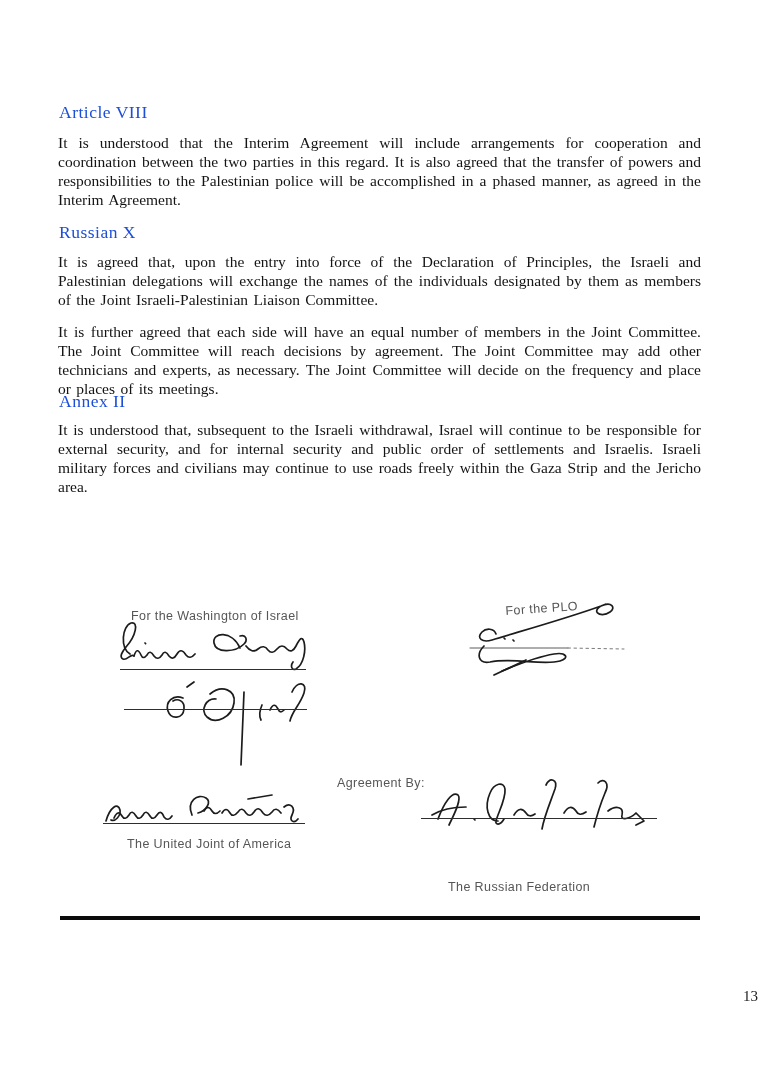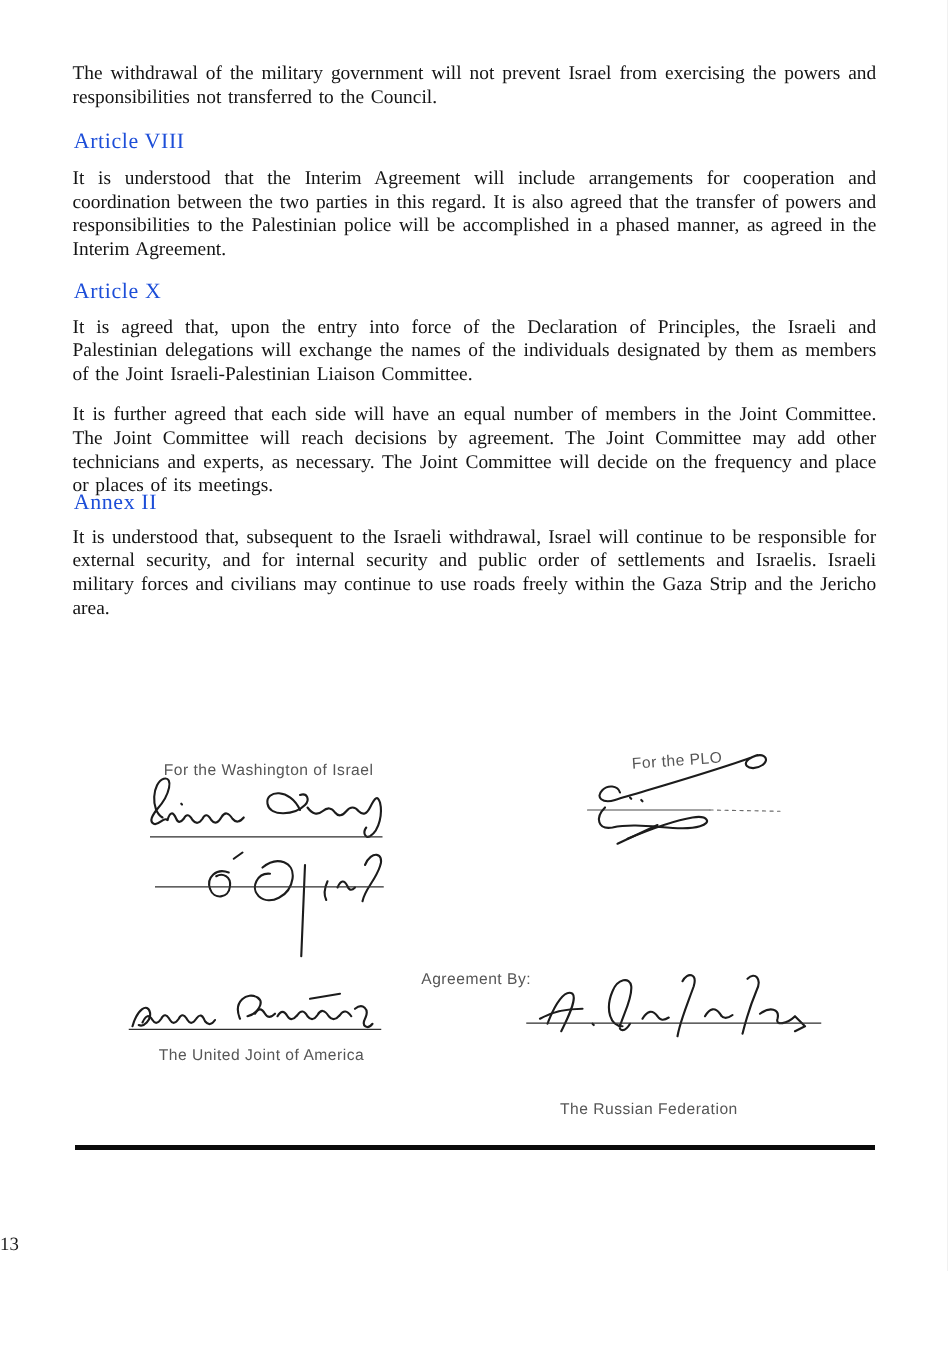--- a/index.html
+++ b/index.html
@@ -39,33 +39,32 @@
   .sig-svg{position:absolute;}
   .sig-svg path{fill:none;stroke:#1c1c1c;stroke-width:1.7;stroke-linecap:round;stroke-linejoin:round;}
   .sig-svg path.thin{stroke-width:0.9;stroke:#4a4a4a;}
   .sig-svg path.dash{stroke-width:0.9;stroke:#6a6a6a;stroke-dasharray:2.5,3.5;}
   .thick-rule{
     position:absolute;left:60px;top:916px;width:640px;height:4px;
     background:#0b0b0b;
   }
   .page-number{
     position:absolute;left:0;right:0;top:988px;
-    text-align:left;font-size:15px;color:#1a1a1a;
+    text-align:right;font-size:15px;color:#1a1a1a;
   }
   .plo-label{transform:rotate(-4deg);transform-origin:left bottom;}
 </style>
 </head>
 <body>
 
 <div class="page">
 
-  <div class="body-text" style="top:49px">The  withdrawal of the military government will not prevent Israel from exercising the powers and responsibilities not transferred to the Council.</div>
   <div class="heading" style="top:102px">Article VIII</div>
   <div class="body-text" style="top:133px">It is understood that the Interim  Agreement will include arrangements for cooperation and coordination between the two parties in this regard. It is also agreed that the transfer of powers and responsibilities to the Palestinian police will be accomplished in a phased manner, as agreed in the Interim Agreement.</div>
-  <div class="heading" style="top:222px">Article X</div>
+  <div class="heading" style="top:222px">Russian X</div>
   <div class="body-text" style="top:252px">It is agreed that, upon the entry into  force of the Declaration of Principles, the Israeli and Palestinian delegations will exchange the names of the individuals designated by them as members of the Joint Israeli-Palestinian Liaison Committee.</div>
   <div class="body-text" style="top:322px">It is further agreed that each side will have an equal number of members in the Joint Committee. The Joint Committee will reach decisions by agreement. The Joint Committee may add other technicians and experts, as necessary. The Joint Committee will decide on the frequency and place or places of its meetings.</div>
   <div class="heading" style="top:391px">Annex II</div>
   <div class="body-text" style="top:420px">It is understood that, subsequent to the Israeli withdrawal, Israel will continue to be responsible for external security, and for internal security and public order of settlements and Israelis. Israeli military forces and civilians may continue to use roads freely within the Gaza Strip and the Jericho area.</div>
 
 
   <div class="typed" style="left:131px;top:609px">For the Washington of Israel</div>
   <svg class="sig-svg" style="left:112px;top:616px" width="215" height="60" viewBox="0 0 215 60">
     <path d="M18,38 C8,32 10,10 19,7 C27,5 24,20 14,31 C10,36 7,41 11,43 C15,45 19,37 22,40"></path>
     <path d="M22,40 Q25,30 29,39 Q31,44 35,39 Q38,33 42,40 Q46,45 50,39 Q53,33 57,40 Q61,45 65,38 Q69,31 74,39 Q78,44 83,38"></path>

